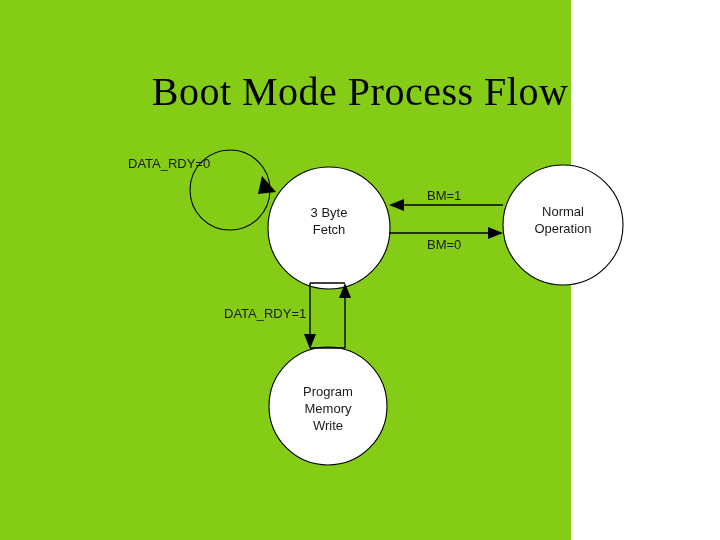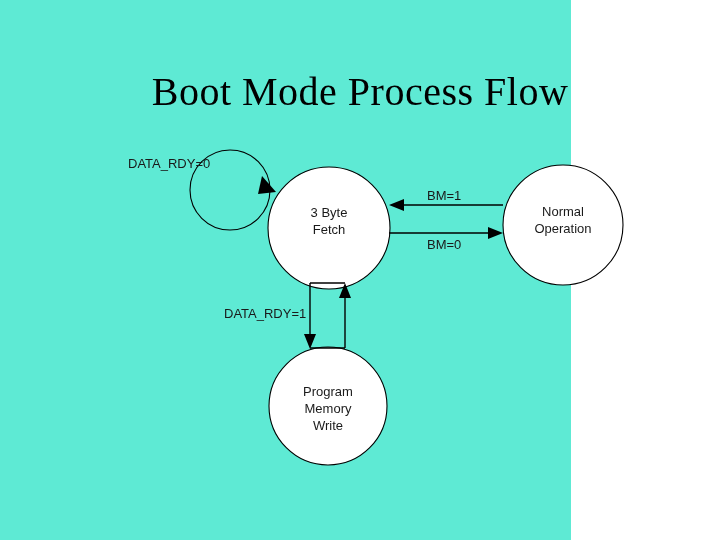--- a/index.html
+++ b/index.html
@@ -10,21 +10,21 @@
   body {
     width: 720px;
     height: 540px;
     overflow: hidden;
     font-family: "Liberation Sans", sans-serif;
   }
   #slide {
     position: relative;
     width: 571px;
     height: 540px;
-    background: #5eead4;
+    background: #84cc16;
   }
   #title {
     position: absolute;
     left: 0;
     top: 66px;
     width: 720px;
     text-align: center;
     font-family: "Liberation Serif", serif;
     font-size: 40px;
     line-height: 52px;

